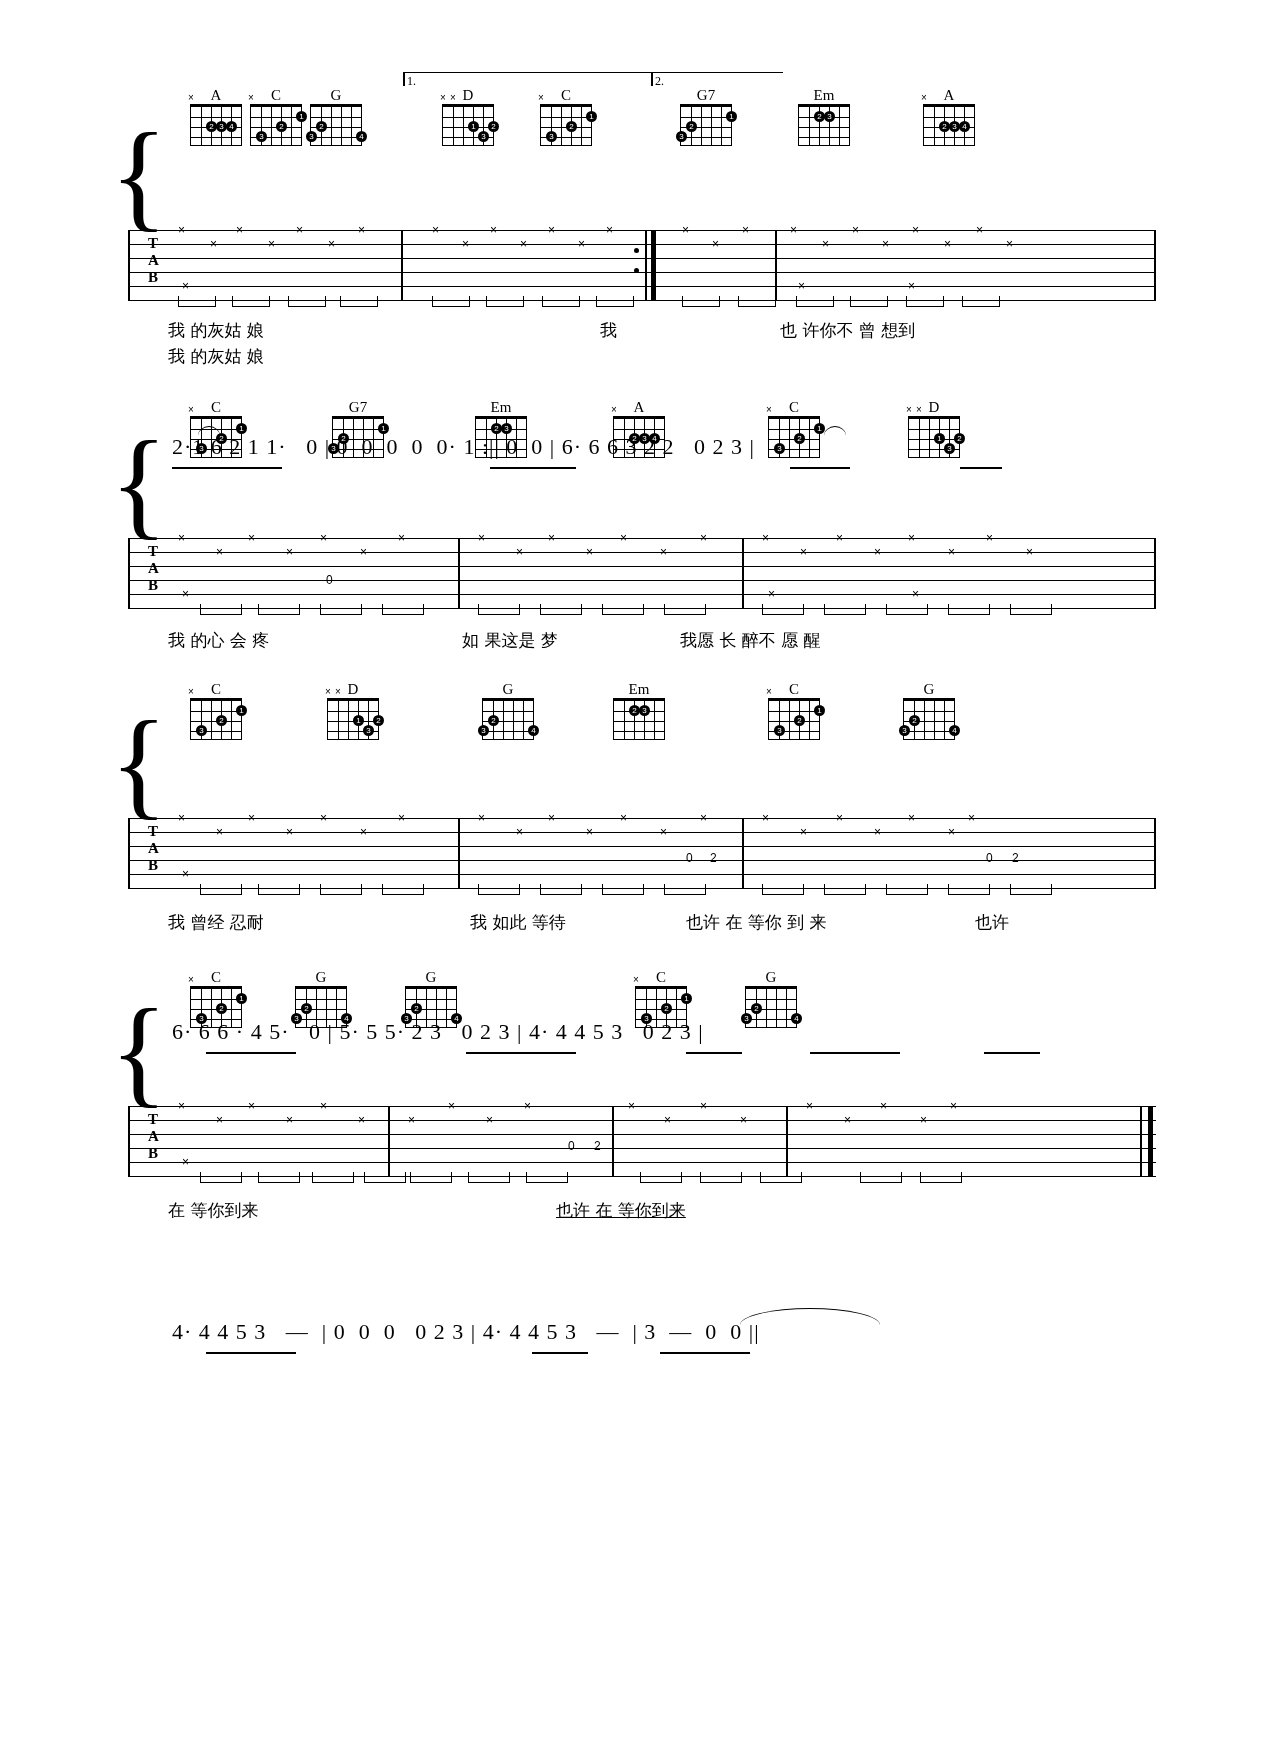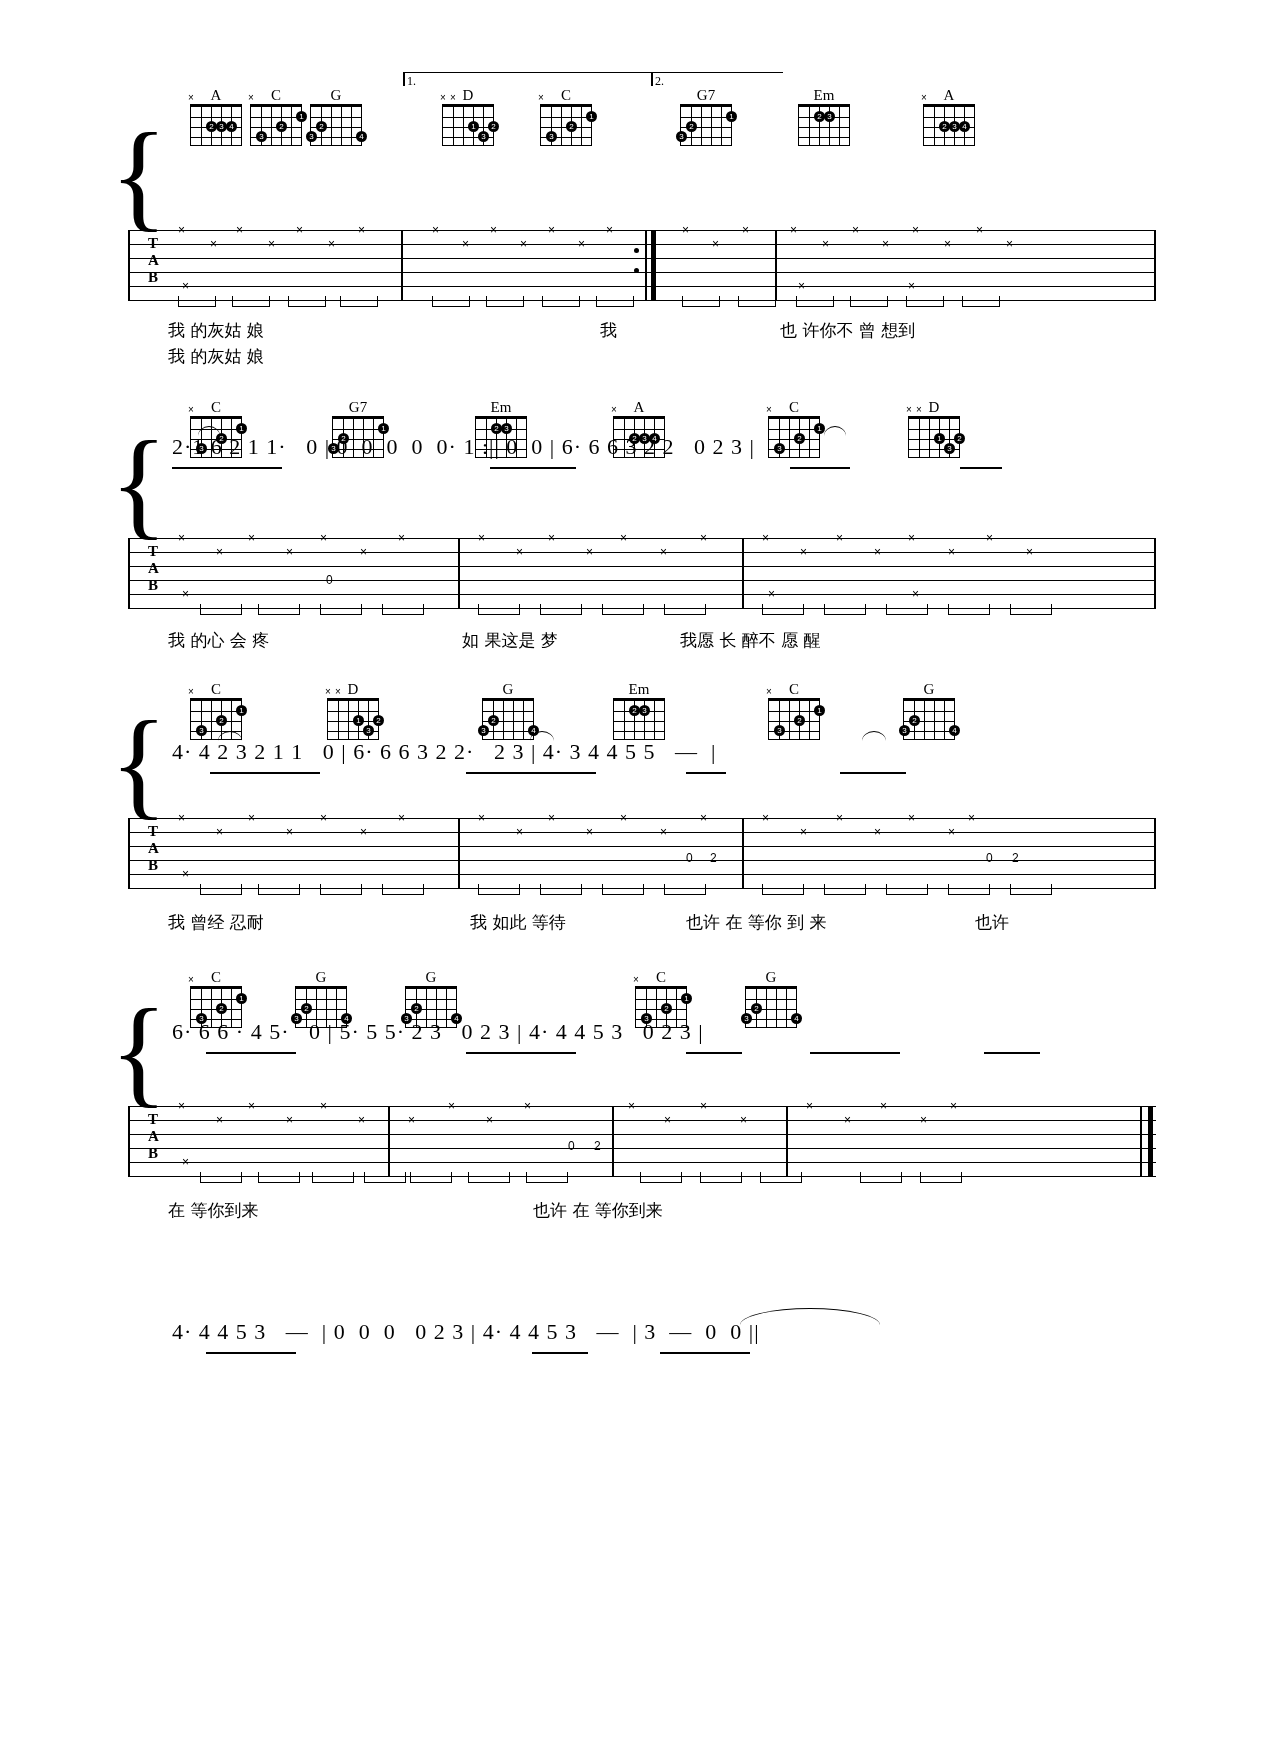--- a/index.html
+++ b/index.html
@@ -411,30 +411,20 @@
       <div class="beam" style="left:540px;top:146px;width:40px"></div>
       <div class="beam" style="left:602px;top:146px;width:40px"></div>
       <div class="beam" style="left:664px;top:146px;width:40px"></div>
       <div class="beam" style="left:762px;top:146px;width:40px"></div>
       <div class="beam" style="left:824px;top:146px;width:40px"></div>
       <div class="beam" style="left:886px;top:146px;width:40px"></div>
       <div class="beam" style="left:948px;top:146px;width:40px"></div>
       <div class="beam" style="left:1010px;top:146px;width:40px"></div>
     </div>
 
-    <div class="numrow" style="top:5px;">
-      <div class="num" style="left:172px;top:200px;white-space:pre;">4· 4 2 3 2 1 1   0 | 6· 6 6 3 2 2·   2 3 | 4· 3 4 4 5 5   —  |</div>
-      <div class="underline" style="left:210px;top:232px;width:110px"></div>
-      <div class="underline" style="left:466px;top:232px;width:130px"></div>
-      <div class="underline" style="left:686px;top:232px;width:40px"></div>
-      <div class="underline" style="left:840px;top:232px;width:66px"></div>
-      <div class="tie" style="left:218px;top:191px;width:24px"></div>
-      <div class="tie" style="left:530px;top:191px;width:24px"></div>
-      <div class="tie" style="left:862px;top:191px;width:24px"></div>
-    </div>
 
     <div class="lyric" style="left:168px;top:255px;">我  的心 会 疼</div>
     <div class="lyric" style="left:462px;top:255px;">如 果这是 梦</div>
     <div class="lyric" style="left:680px;top:255px;">我愿 长 醉不 愿 醒</div>
   </div>
 
   <div class="system" style="position:absolute;left:0;top:660px;">
     <div class="chordrow">
       <div class="chord" style="left:185px;top:22px;">
         <div class="cname">C</div>
@@ -738,16 +728,16 @@
 
     <div class="numrow" style="top:14px;">
       <div class="num" style="left:172px;top:198px;white-space:pre;">4· 4 4 5 3   —  | 0  0  0   0 2 3 | 4· 4 4 5 3   —  | 3  —  0  0 ||</div>
       <div class="underline" style="left:206px;top:230px;width:90px"></div>
       <div class="underline" style="left:532px;top:230px;width:56px"></div>
       <div class="underline" style="left:660px;top:230px;width:90px"></div>
       <div class="tie" style="left:740px;top:186px;width:140px;height:16px"></div>
     </div>
 
     <div class="lyric" style="left:168px;top:252px;">在  等你到来</div>
-    <div class="lyric" style="left:533px;top:252px;">也许 在  等你到来</div>
+    <div class="lyric" style="left:556px;top:252px;text-decoration:underline;">也许 在  等你到来</div>
   </div>
 
 </div>
 
 </body></html>

